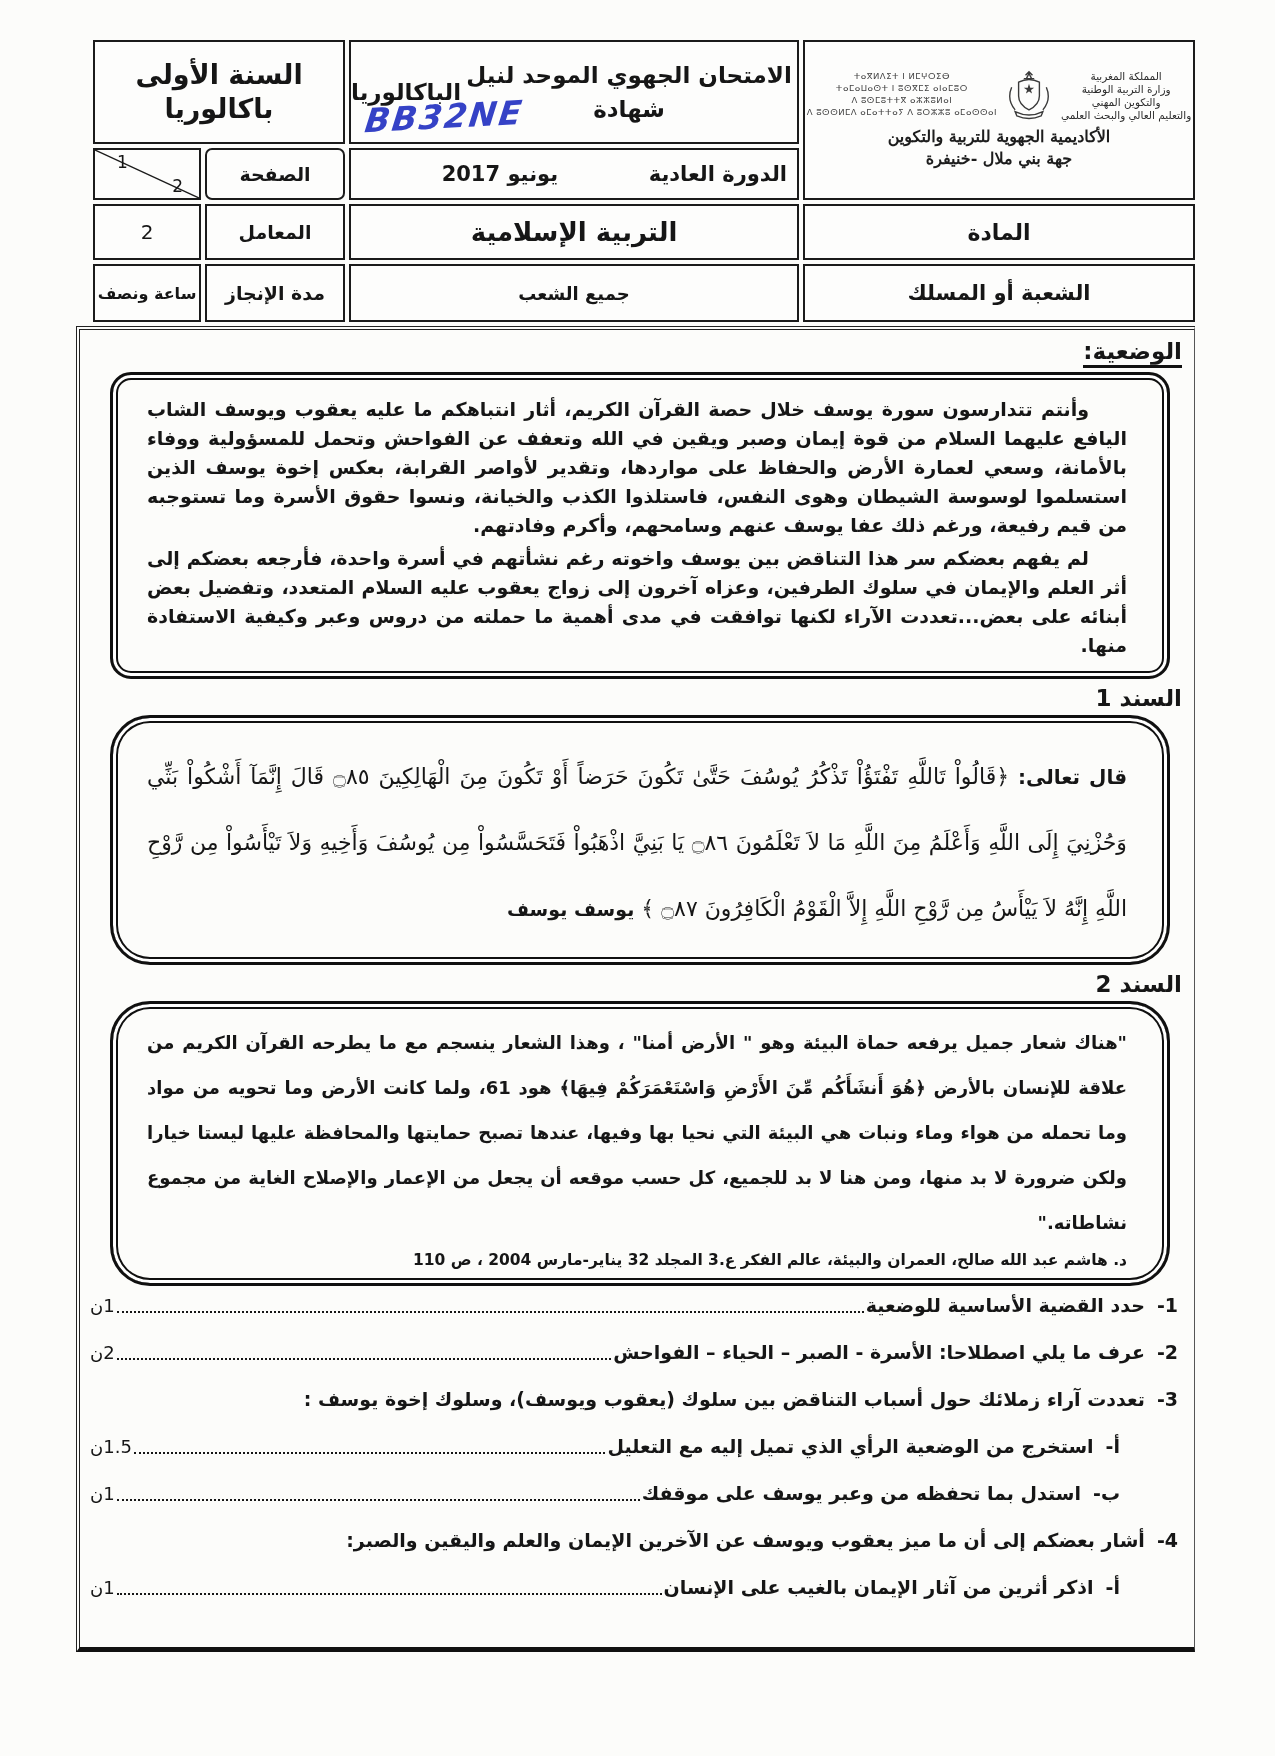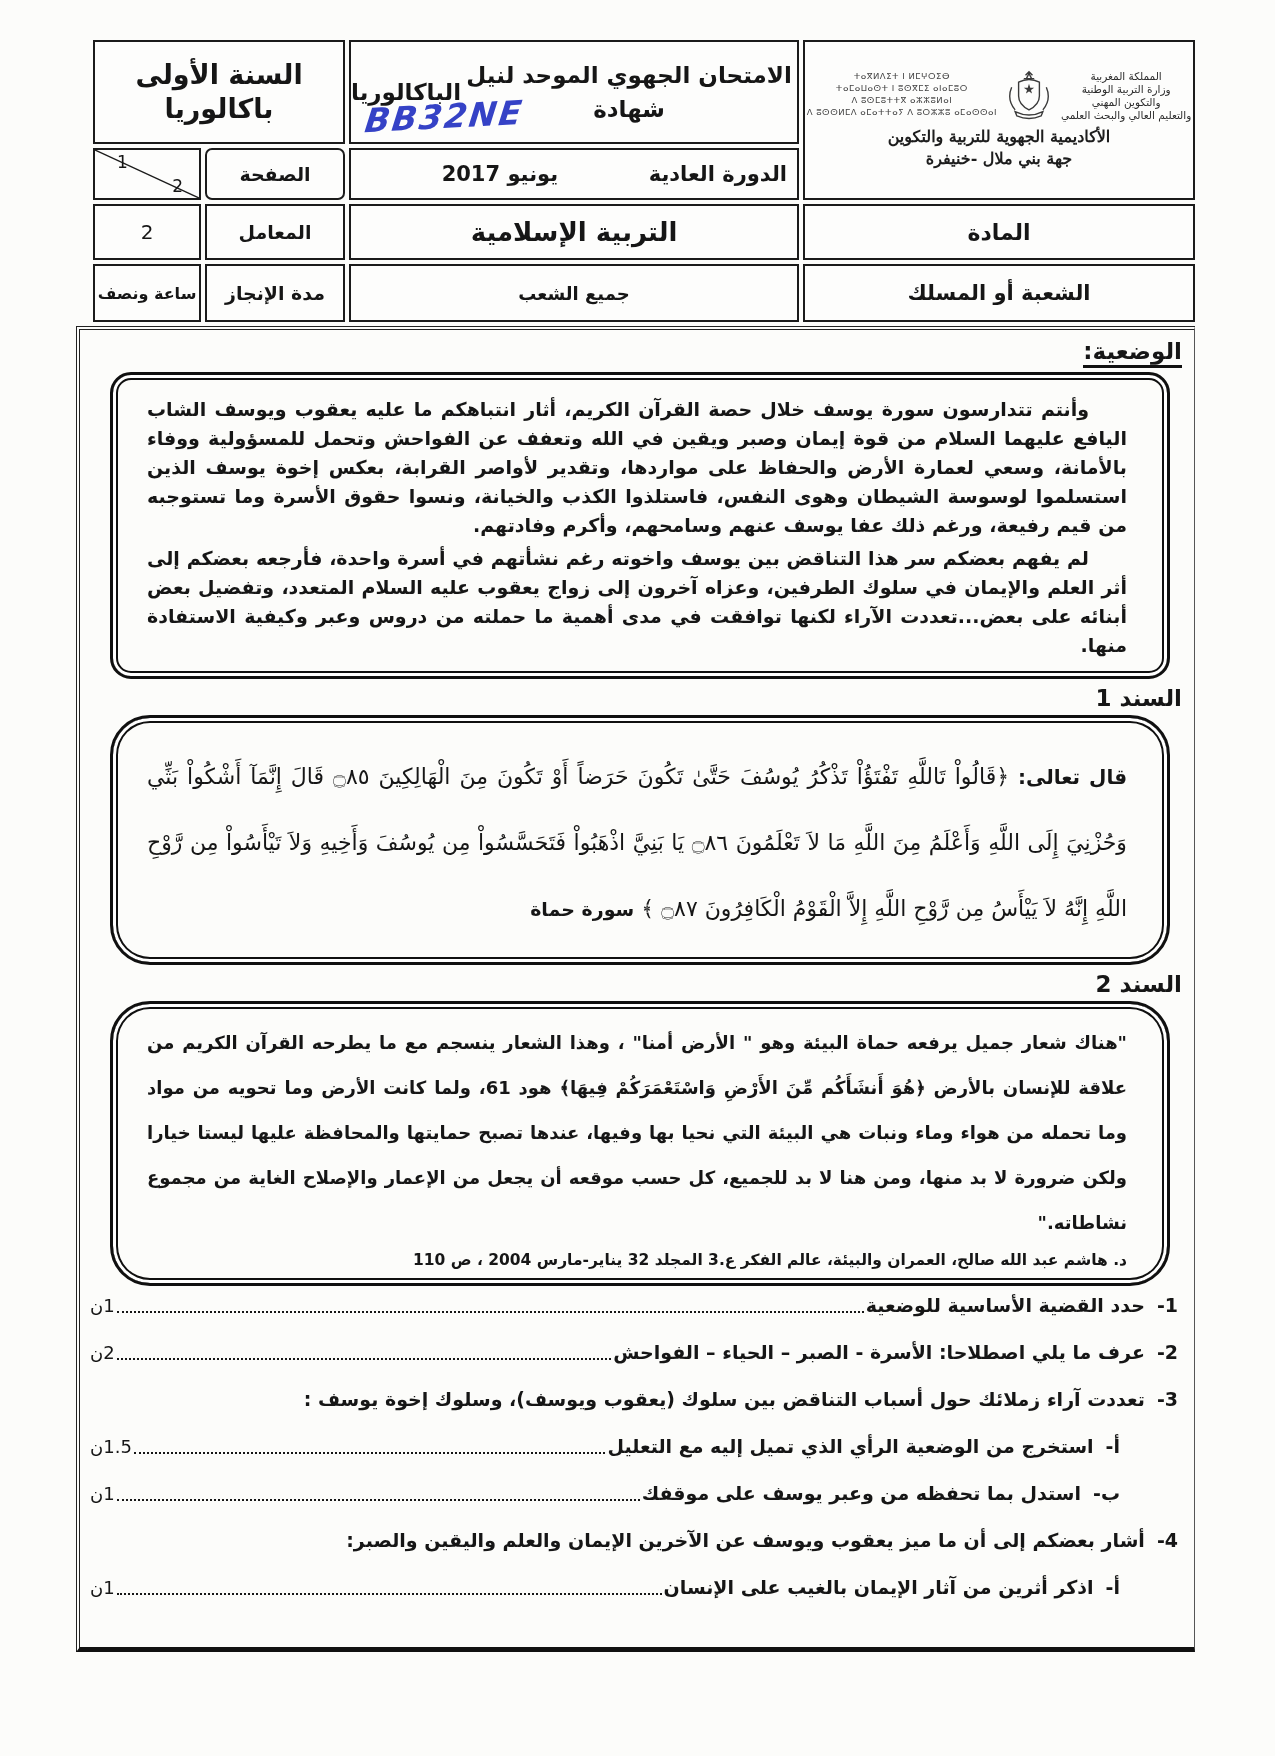--- a/index.html
+++ b/index.html
@@ -166,21 +166,21 @@
     <div class="rbox situation-box">
       <p>وأنتم تتدارسون سورة يوسف خلال حصة القرآن الكريم، أثار انتباهكم ما عليه يعقوب ويوسف الشاب اليافع عليهما السلام من قوة إيمان وصبر ويقين في الله وتعفف عن الفواحش وتحمل للمسؤولية ووفاء بالأمانة، وسعي لعمارة الأرض والحفاظ على مواردها، وتقدير لأواصر القرابة، بعكس إخوة يوسف الذين استسلموا لوسوسة الشيطان وهوى النفس، فاستلذوا الكذب والخيانة، ونسوا حقوق الأسرة وما تستوجبه من قيم رفيعة، ورغم ذلك عفا يوسف عنهم وسامحهم، وأكرم وفادتهم.</p>
       <p>لم يفهم بعضكم سر هذا التناقض بين يوسف واخوته رغم نشأتهم في أسرة واحدة، فأرجعه بعضكم إلى أثر العلم والإيمان في سلوك الطرفين، وعزاه آخرون إلى زواج يعقوب عليه السلام المتعدد، وتفضيل بعض أبنائه على بعض...تعددت الآراء لكنها توافقت في مدى أهمية ما حملته من دروس وعبر وكيفية الاستفادة منها.</p>
     </div>
 
     <div class="section-label">السند 1</div>
 
     <div class="rbox quran-box">
       <span class="quran-intro">قال تعالى:</span>
       <span>﴿قَالُواْ تَاللَّهِ تَفْتَؤُاْ تَذْكُرُ يُوسُفَ حَتَّىٰ تَكُونَ حَرَضاً أَوْ تَكُونَ مِنَ الْهَالِكِينَ ۝٨٥ قَالَ إِنَّمَآ أَشْكُواْ بَثِّي وَحُزْنِيَ إِلَى اللَّهِ وَأَعْلَمُ مِنَ اللَّهِ مَا لاَ تَعْلَمُونَ ۝٨٦ يَا بَنِيَّ اذْهَبُواْ فَتَحَسَّسُواْ مِن يُوسُفَ وَأَخِيهِ وَلاَ تَيْأَسُواْ مِن رَّوْحِ اللَّهِ إِنَّهُ لاَ يَيْأَسُ مِن رَّوْحِ اللَّهِ إِلاَّ الْقَوْمُ الْكَافِرُونَ ۝٨٧ ﴾</span>
-      <span class="quran-src">سورة حماة</span>
+      <span class="quran-src">يوسف يوسف</span>
     </div>
 
     <div class="section-label">السند 2</div>
 
     <div class="rbox sanad2-box">
       <div>"هناك شعار جميل يرفعه حماة البيئة وهو " الأرض أمنا" ، وهذا الشعار ينسجم مع ما يطرحه القرآن الكريم من علاقة للإنسان بالأرض ﴿هُوَ أَنشَأَكُم مِّنَ الأَرْضِ وَاسْتَعْمَرَكُمْ فِيهَا﴾ هود 61، ولما كانت الأرض وما تحويه من مواد وما تحمله من هواء وماء ونبات هي البيئة التي نحيا بها وفيها، عندها تصبح حمايتها والمحافظة عليها ليستا خيارا ولكن ضرورة لا بد منها، ومن هنا لا بد للجميع، كل حسب موقعه أن يجعل من الإعمار والإصلاح الغاية من مجموع نشاطاته."</div>
       <div class="sanad2-ref">د. هاشم عبد الله صالح، العمران والبيئة، عالم الفكر ع.3 المجلد 32 يناير-مارس 2004 ، ص 110</div>
     </div>
 
 

